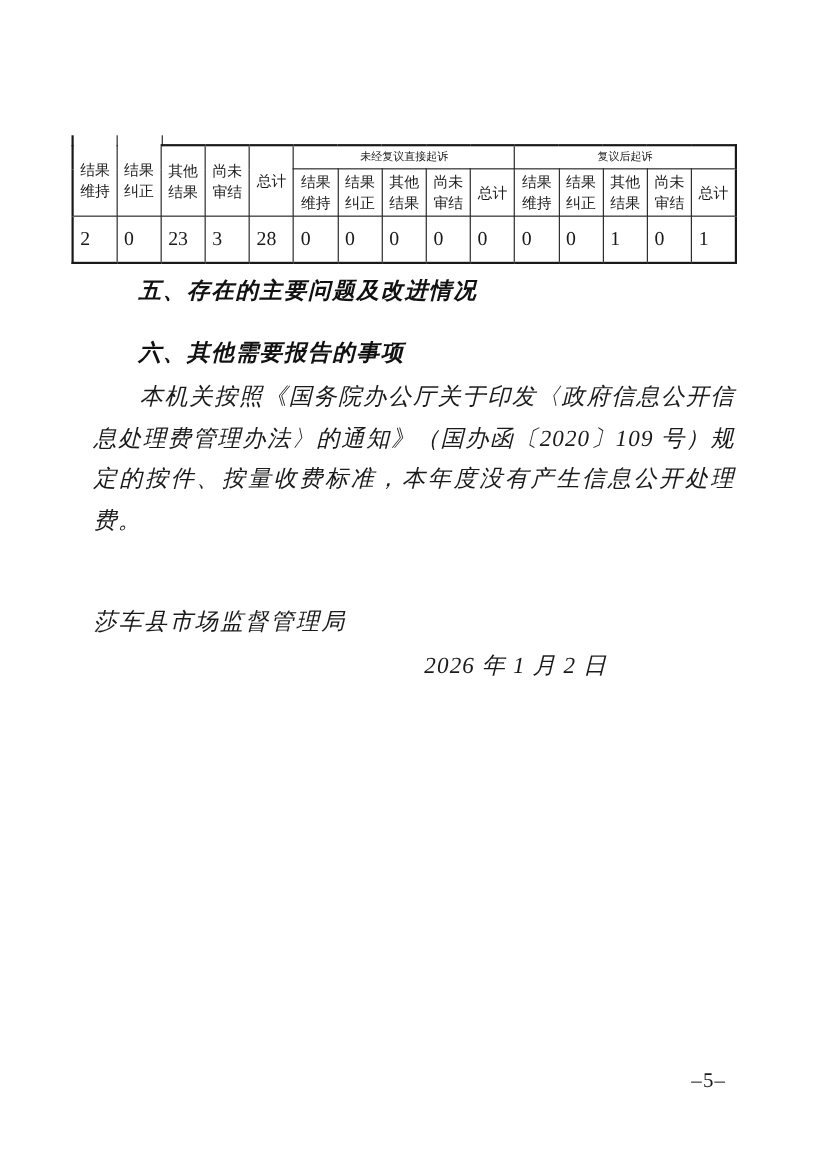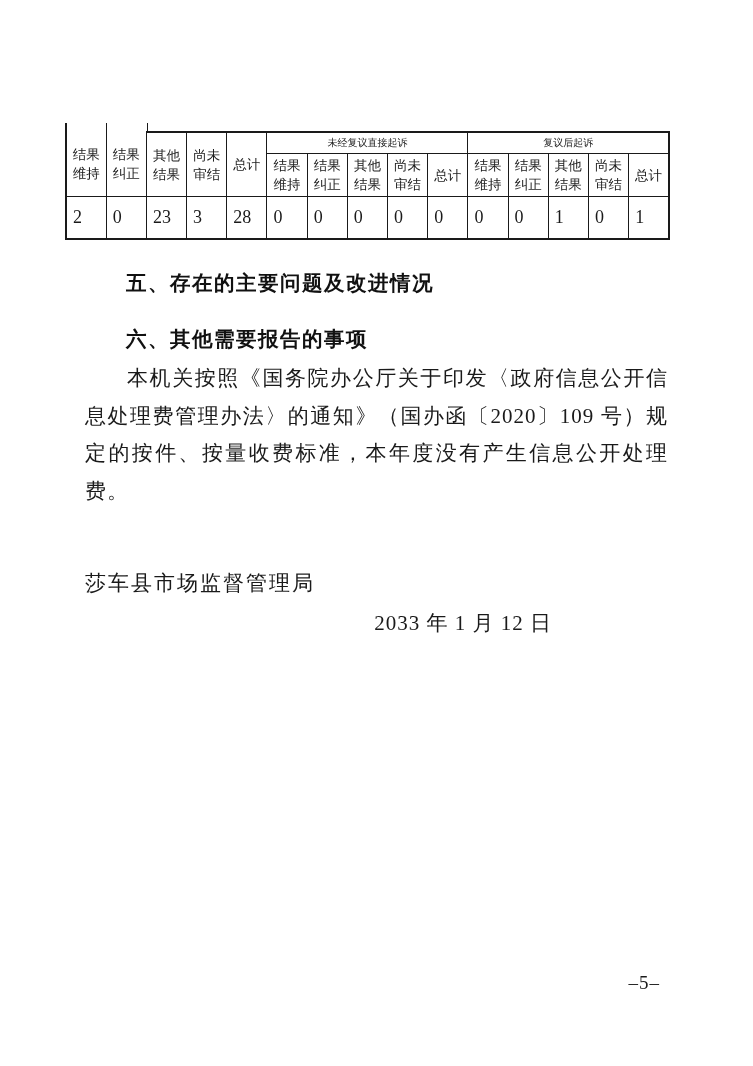--- a/index.html
+++ b/index.html
@@ -56,21 +56,21 @@
     border-bottom: 2px solid #1a1a1a;
   }
   .doc-table .no-top { border-top: none; }
   .doc-table .t2 { border-top: 2px solid #1a1a1a; }
   .doc-table .l2 { border-left: 2px solid #1a1a1a; }
   .doc-table .r2 { border-right: 2px solid #1a1a1a; }
 
   
   .content {
     position: absolute;
-    left: 85px; right: 85px; top: 264px;
+    left: 85px; right: 85px; top: 246px; font-style: italic;
   }
   .section-heading {
     font-family: "Liberation Sans", "DejaVu Sans", sans-serif;
     font-weight: 700;
     font-size: 20.5px;
     line-height: 37.5px;
     text-indent: 2em;
     letter-spacing: 1.5px;
     color: #111;
   }
@@ -179,20 +179,20 @@
     </tbody>
       </table>
   </div>
 
   <div class="content">
     <div class="section-heading">五、存在的主要问题及改进情况</div>
     <div class="section-heading heading-6">六、其他需要报告的事项</div>
     <p class="para">本机关按照《国务院办公厅关于印发〈政府信息公开信息处理费管理办法〉的通知》（国办函〔2020〕109 号）规定的按件、按量收费标准，本年度没有产生信息公开处理费。</p>
 
     <div class="sig-org">莎车县市场监督管理局</div>
-    <div class="sig-date">2033 年 1 月 12 日</div>
+    <div class="sig-date">2026 年 1 月 2 日</div>
   </div>
 
   <div class="page-footer">
     <span>–5–</span>
   </div>
 
 </div>
 
 </body></html>

